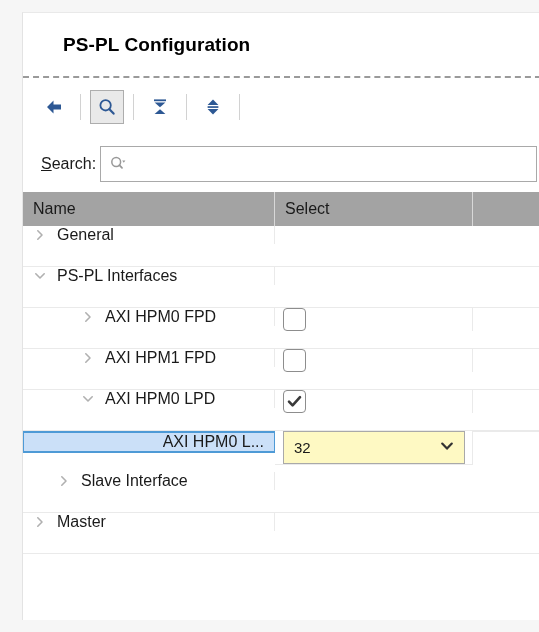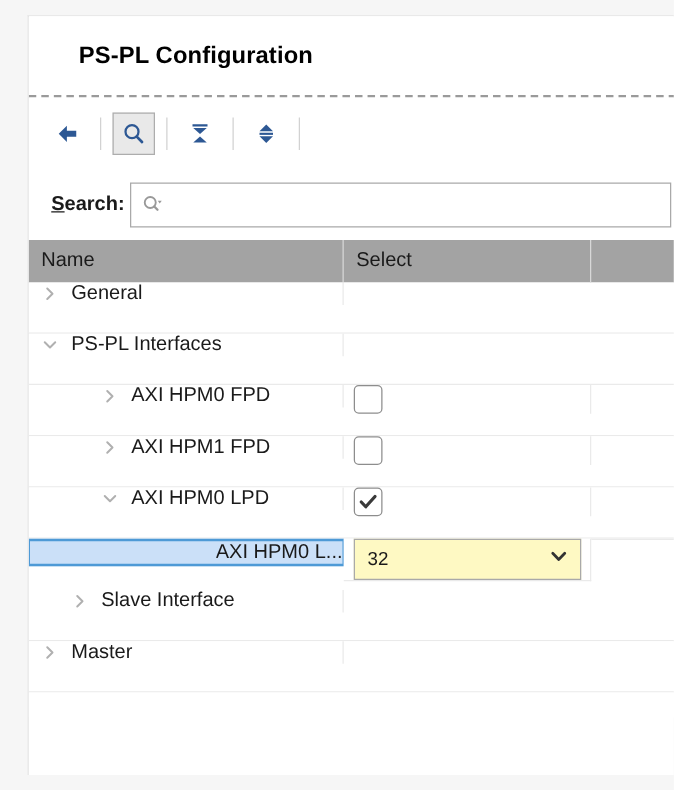--- a/index.html
+++ b/index.html
@@ -82,21 +82,20 @@
     display: flex;
     align-items: center;
     padding: 0 14px 0 18px;
     background: #ffffff;
   }
   .search-label {
     font-size: 16px;
     color: #1a1a1a;
     margin-right: 4px;
     white-space: nowrap;
-    font-weight: bold;
   }
   .search-label u { text-decoration: underline; }
   .search-field {
     flex: 1;
     height: 36px;
     background: #ffffff;
     border: 1px solid #a9a9a9;
     display: flex;
     align-items: center;
     padding-left: 8px;
@@ -189,20 +188,21 @@
 
   
   .row.selected { border-bottom: 0; }
   .row.selected .cell-name {
     background: #cbe0f8;
     border-top: 2px solid #4e9ad6;
     border-bottom: 2px solid #4e9ad6;
     border-left: 1px solid #4e9ad6;
     border-right: 1px solid #4e9ad6;
     justify-content: flex-end;
+    padding-right: 10px;
   }
   .row.selected .cell-select {
     background: #ffffff;
     border-right: 1px solid #eaeaea;
     border-bottom: 1px solid #eaeaea;
   }
   .row.selected .cell-rest { border-bottom: 1px solid #eaeaea; }
   .row.selected .node-label { padding-left: 0; }
 
   

